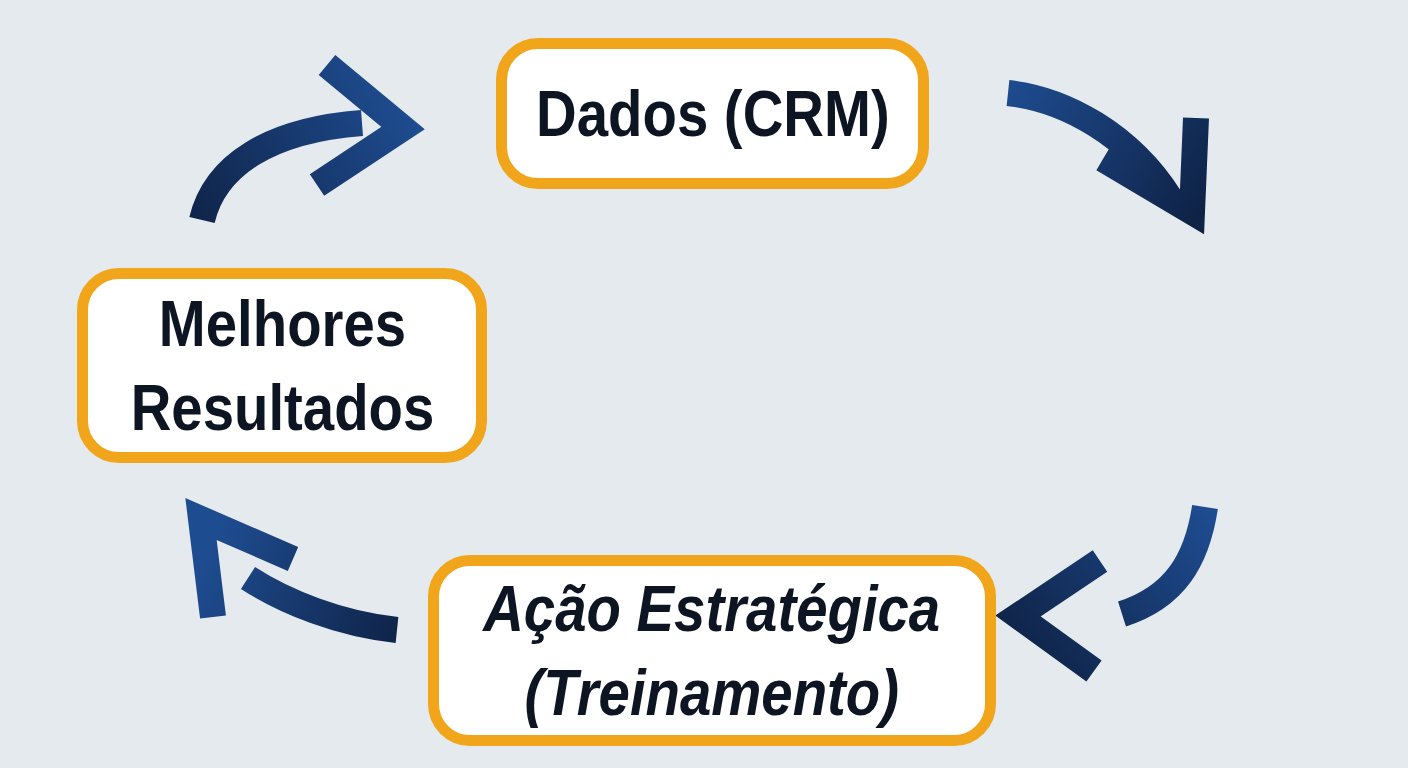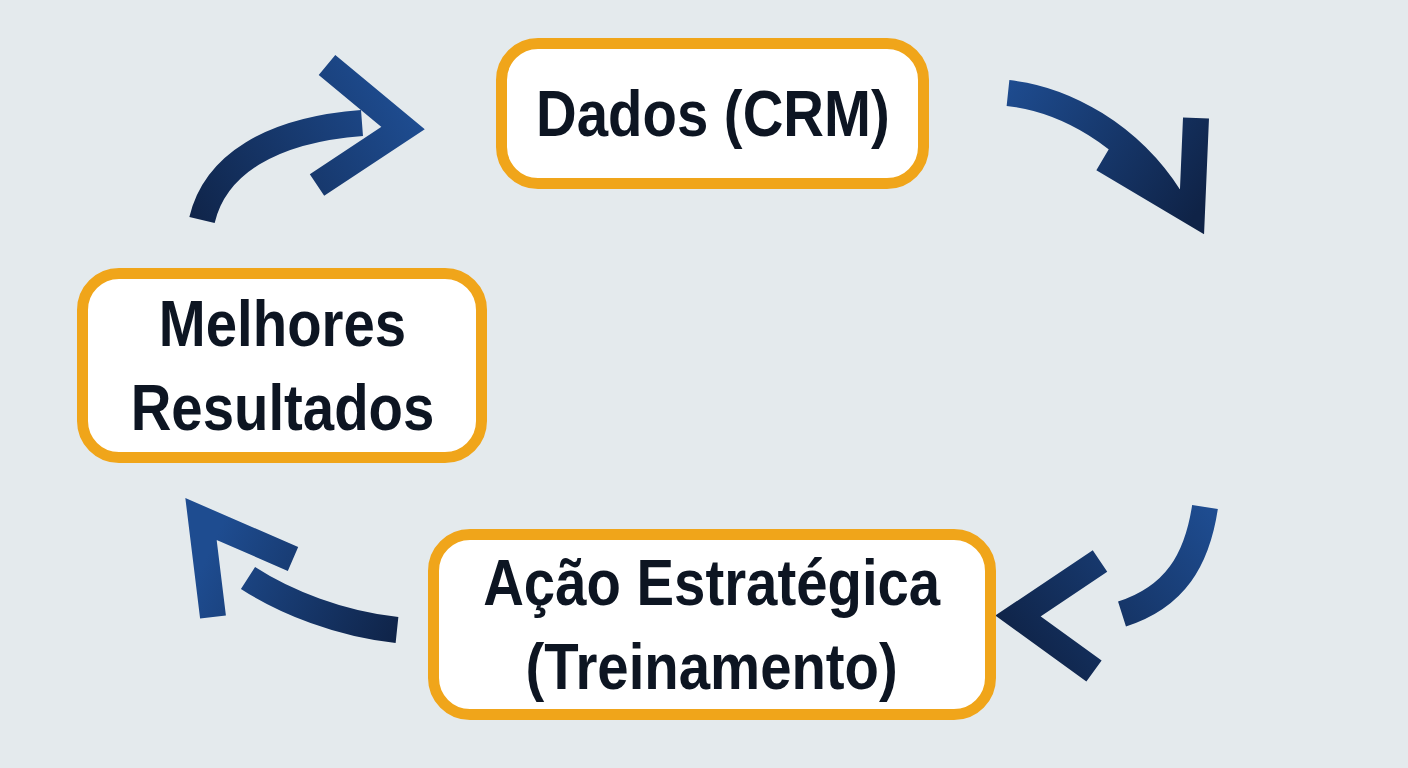--- a/index.html
+++ b/index.html
@@ -26,21 +26,21 @@
     font-weight:bold;
     font-size:64px;
     line-height:84px;
     color:var(--text);
     white-space:nowrap;
     transform:scaleX(0.88);
     transform-origin:center;
   }
   #node-dados   {left:496px; top:38px;  width:433px; height:151px;}
   #node-analise {left:817px; top:266px; width:559px; height:199px;}
-  #node-acao    {left:428px; top:529px; width:568px; height:191px;}
+  #node-acao    {left:428px; top:555px; width:568px; height:191px;font-style:italic;}
   #node-melhores{left:57px;  top:268px; width:410px; height:195px;margin-left:20px;}
   .arrow{position:absolute;overflow:visible;}
   #a1{left:185px; top:50px;  width:235px; height:200px;}
   #a2{left:995px; top:75px;  width:215px; height:155px;}
   #a3{left:1003px;top:495px; width:212px; height:190px;}
   #a4{left:183px; top:503px; width:230px; height:145px;}
 </style>
 </head>
 <body>
 

